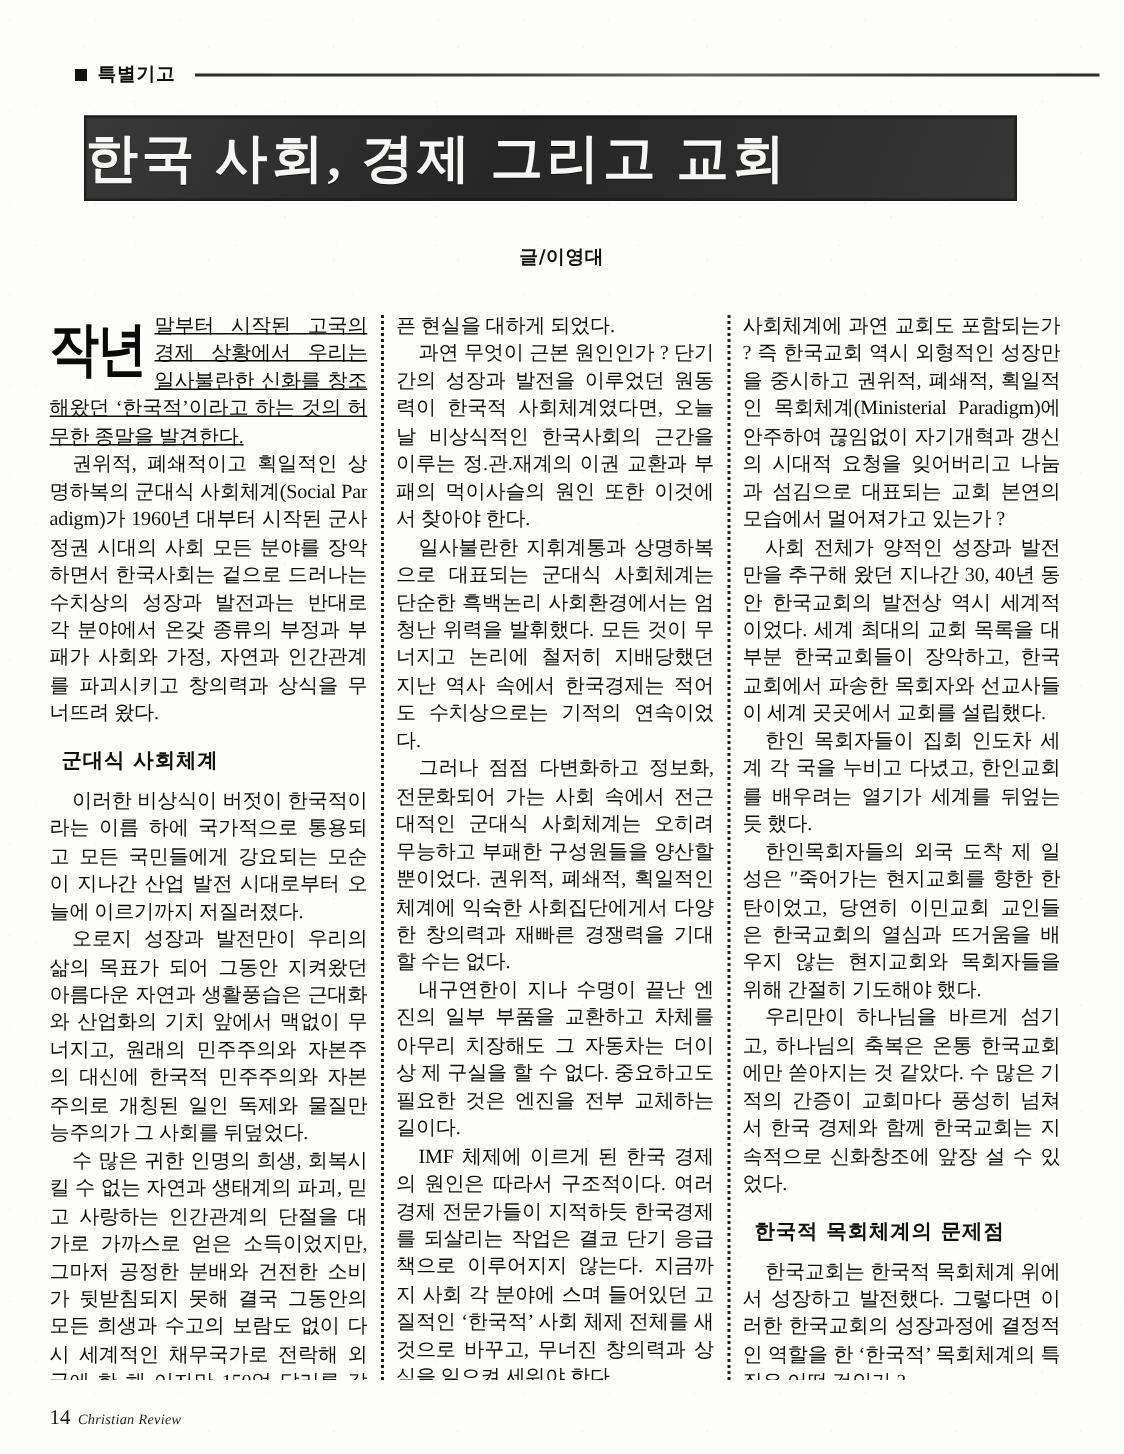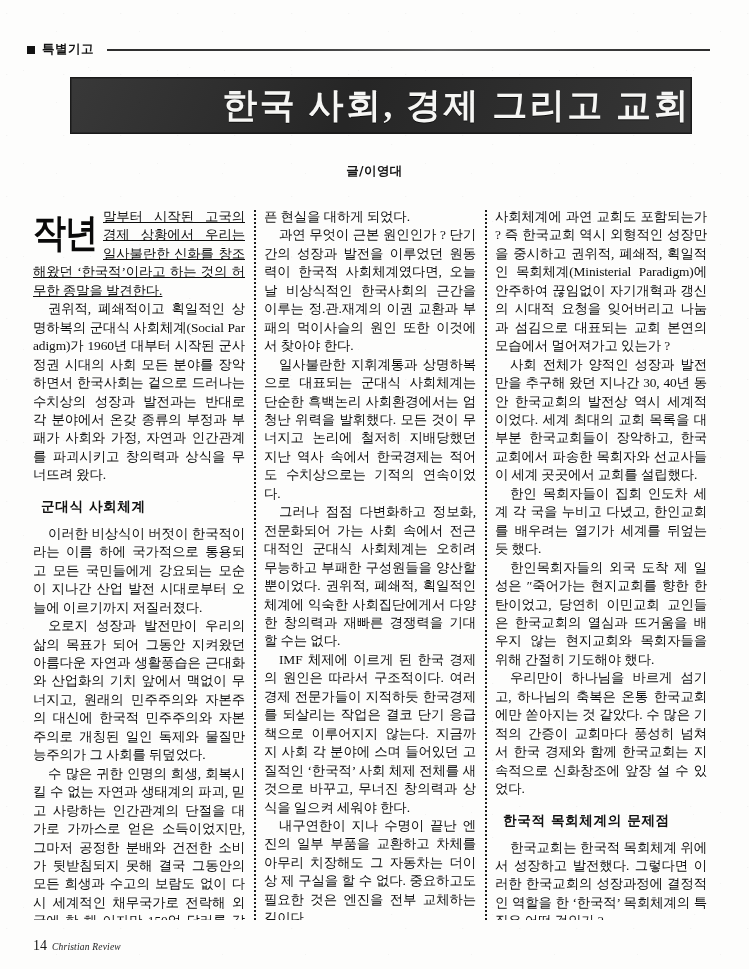--- a/index.html
+++ b/index.html
@@ -18,21 +18,21 @@
 
   .page {
     position: absolute;
     inset: 0;
     background: #fdfdfc;
   }
 
   
   .kicker-row {
     position: absolute;
-    left: 27px;
+    left: 50px;
     top: 40px;
     width: 683px;
     height: 18px;
     display: flex;
     align-items: center;
     gap: 7px;
   }
   .kicker-bullet {
     width: 8px;
     height: 8px;
@@ -53,31 +53,31 @@
     height: 2px;
     background: linear-gradient(to right, #1b1b1b 0%, #2b2b2b 30%, #555 55%, #2e2e2e 78%, #1b1b1b 100%);
     margin-left: 6px;
     margin-top: 1px;
     opacity: 0.92;
   }
 
   
   .title-banner {
     position: absolute;
-    left: 70px;
+    left: 56px;
     top: 77px;
     width: 620px;
     height: 55px;
     background: #2e2e2e;
     background-image:
        linear-gradient(115deg, rgba(255,255,255,0.05) 0%, rgba(0,0,0,0.18) 45%, rgba(255,255,255,0.04) 100%);
     border: 1px solid #1a1a1a;
     display: flex;
     align-items: center;
-    justify-content: flex-end;
+    justify-content: flex-start;
     box-shadow: 0 0 0 1px rgba(0,0,0,0.25) inset;
   }
   .title-text {
     color: #f6f6f4;
     font-family: "Liberation Serif", "DejaVu Serif", serif;
     font-weight: bold;
     font-size: 35px;
     letter-spacing: 2.5px;
     white-space: nowrap;
     text-shadow: 0 1px 0 rgba(0,0,0,0.6);
@@ -244,22 +244,22 @@
       <p class="para lastfull">수 많은 귀한 인명의 희생, 회복시킬 수 없는 자연과 생태계의 파괴, 믿고 사랑하는 인간관계의 단절을 대가로 가까스로 얻은 소득이었지만, 그마저 공정한 분배와 건전한 소비가 뒷받침되지 못해 결국 그동안의 모든 희생과 수고의 보람도 없이 다시 세계적인 채무국가로 전락해 외국에 한 해 이자만 150억 달러를 갚아야 하고 외부의 강요에 의해 산업구조조정을 해야 하는 슬</p>
     </div>
 
     <div class="col-divider"></div>
 
     <div class="col">
       <p class="para noindent">픈 현실을 대하게 되었다.</p>
       <p class="para">과연 무엇이 근본 원인인가 ? 단기간의 성장과 발전을 이루었던 원동력이 한국적 사회체계였다면, 오늘날 비상식적인 한국사회의 근간을 이루는 정.관.재계의 이권 교환과 부패의 먹이사슬의 원인 또한 이것에서 찾아야 한다.</p>
       <p class="para">일사불란한 지휘계통과 상명하복으로 대표되는 군대식 사회체계는 단순한 흑백논리 사회환경에서는 엄청난 위력을 발휘했다. 모든 것이 무너지고 논리에 철저히 지배당했던 지난 역사 속에서 한국경제는 적어도 수치상으로는 기적의 연속이었다.</p>
       <p class="para">그러나 점점 다변화하고 정보화, 전문화되어 가는 사회 속에서 전근대적인 군대식 사회체계는 오히려 무능하고 부패한 구성원들을 양산할 뿐이었다. 권위적, 폐쇄적, 획일적인 체계에 익숙한 사회집단에게서 다양한 창의력과 재빠른 경쟁력을 기대할 수는 없다.</p>
+      <p class="para">내구연한이 지나 수명이 끝난 엔진의 일부 부품을 교환하고 차체를 아무리 치장해도 그 자동차는 더이상 제 구실을 할 수 없다. 중요하고도 필요한 것은 엔진을 전부 교체하는 길이다.</p>
       <p class="para">IMF 체제에 이르게 된 한국 경제의 원인은 따라서 구조적이다. 여러 경제 전문가들이 지적하듯 한국경제를 되살리는 작업은 결코 단기 응급책으로 이루어지지 않는다. 지금까지 사회 각 분야에 스며 들어있던 고질적인 ‘한국적’ 사회 체제 전체를 새 것으로 바꾸고, 무너진 창의력과 상식을 일으켜 세워야 한다.</p>
-      <p class="para">내구연한이 지나 수명이 끝난 엔진의 일부 부품을 교환하고 차체를 아무리 치장해도 그 자동차는 더이상 제 구실을 할 수 없다. 중요하고도 필요한 것은 엔진을 전부 교체하는 길이다.</p>
 
     </div>
 
     <div class="col-divider"></div>
 
     <div class="col">
       <p class="para noindent">사회체계에 과연 교회도 포함되는가 ? 즉 한국교회 역시 외형적인 성장만을 중시하고 권위적, 폐쇄적, 획일적인 목회체계(Ministerial Paradigm)에 안주하여 끊임없이 자기개혁과 갱신의 시대적 요청을 잊어버리고 나눔과 섬김으로 대표되는 교회 본연의 모습에서 멀어져가고 있는가 ?</p>
       <p class="para">사회 전체가 양적인 성장과 발전만을 추구해 왔던 지나간 30, 40년 동안 한국교회의 발전상 역시 세계적이었다. 세계 최대의 교회 목록을 대부분 한국교회들이 장악하고, 한국교회에서 파송한 목회자와 선교사들이 세계 곳곳에서 교회를 설립했다.</p>
       <p class="para">한인 목회자들이 집회 인도차 세계 각 국을 누비고 다녔고, 한인교회를 배우려는 열기가 세계를 뒤엎는듯 했다.</p>
       <p class="para">한인목회자들의 외국 도착 제 일성은 ″죽어가는 현지교회를 향한 한탄이었고, 당연히 이민교회 교인들은 한국교회의 열심과 뜨거움을 배우지 않는 현지교회와 목회자들을 위해 간절히 기도해야 했다.</p>

